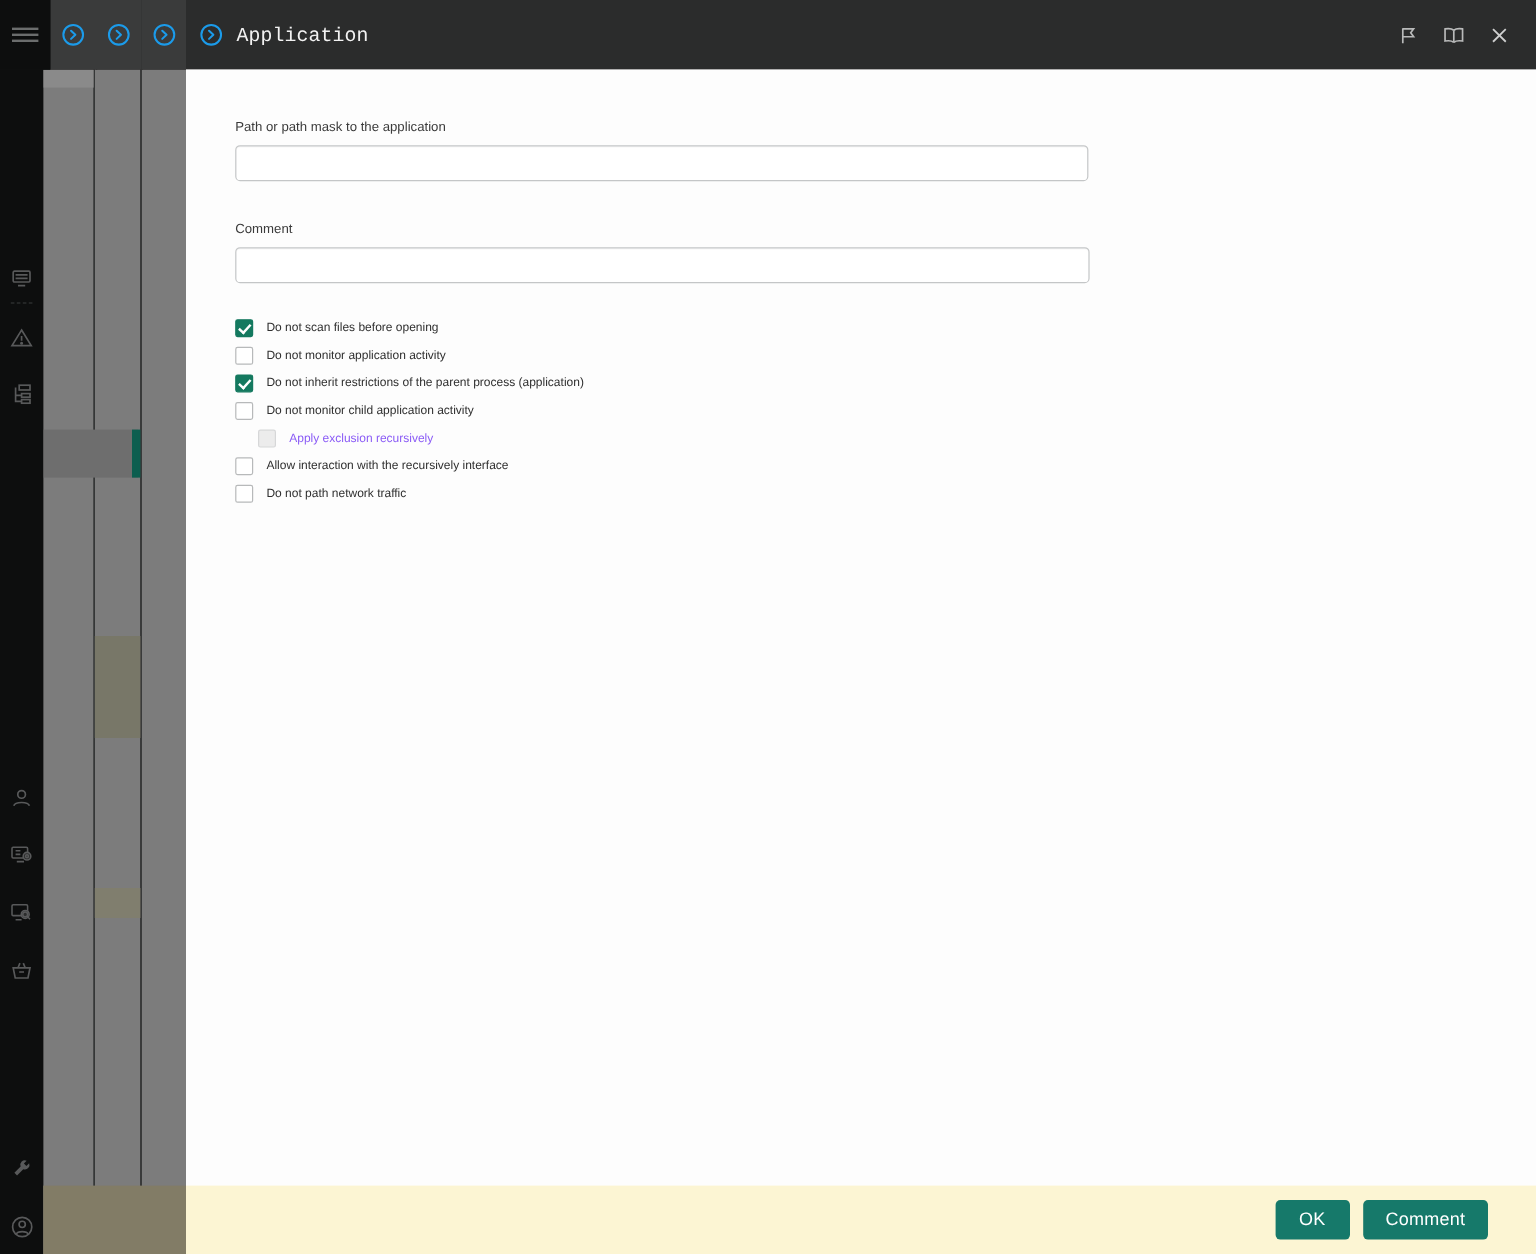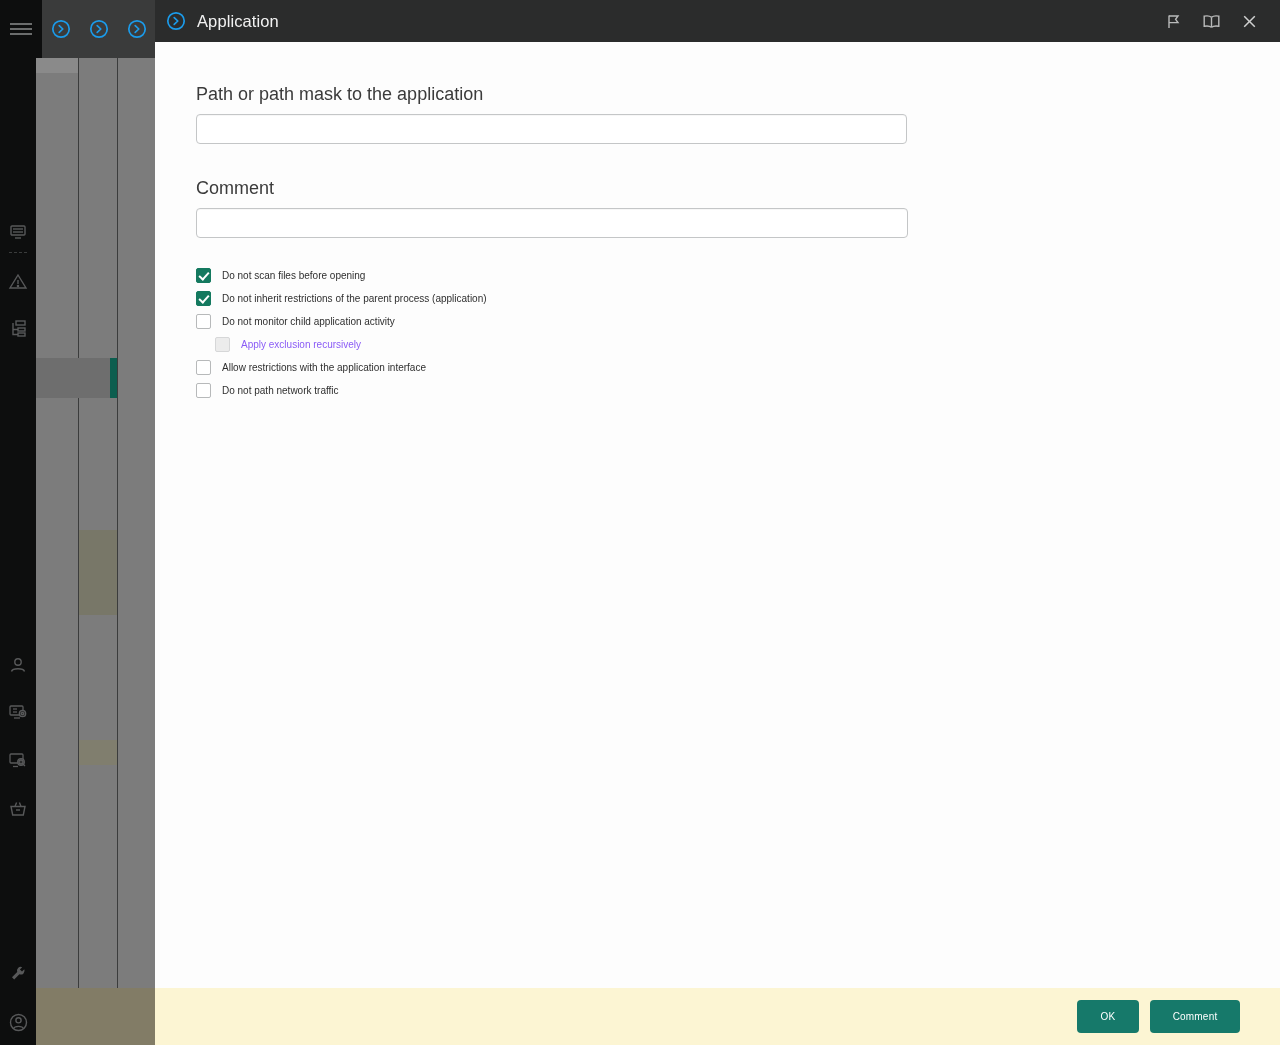--- a/index.html
+++ b/index.html
@@ -158,27 +158,28 @@
     top: 0;
     width: 1125px;
     height: 1045px;
     background: #fdfdfd;
     z-index: 10;
     display: flex;
     flex-direction: column;
   }
 
   .modal-title {
-    height: 42px;
+    height: 58px;
     background: #2b2c2c;
     display: flex;
     align-items: center;
     flex: none;
     padding-left: 0;
     color: #ffffff;
+    font-family: Liberation Mono, monospace;
   }
   .title-icon {
     width: 42px;
     display: flex;
     align-items: center;
     justify-content: center;
     flex: none;
   }
   .title-text {
     font-size: 16.5px;
@@ -203,21 +204,21 @@
   }
 
   .modal-body {
     flex: 1 1 auto;
     background: #fdfdfd;
     padding: 42px 0 0 41px;
     overflow: hidden;
   }
 
   .field-label {
-    font-size: 18px;
+    font-size: 11px;
     color: #3b3b3b;
     margin-bottom: 9px;
   }
   .field-label.second { margin-top: 34px; }
 
   .text-input {
     width: 711px;
     height: 30px;
     box-sizing: border-box;
     border: 1px solid #c4c6c7;
@@ -297,21 +298,21 @@
   }
   .btn {
     min-width: 62px;
     height: 33px;
     padding: 0 19px;
     border: none;
     border-radius: 4px;
     background: #16796a;
     color: #ffffff;
     font-family: "Liberation Sans", sans-serif;
-    font-size: 10px;
+    font-size: 15px;
     cursor: pointer;
     letter-spacing: 0.2px;
   }
   .btn.cancel { min-width: 90px; }
 </style>
 </head>
 <body>
 
 <div id="app">
 
@@ -490,34 +491,38 @@
 
       <div class="field-label second">Comment</div>
       <input class="text-input second" type="text" placeholder="" style="">
 
       <div class="checklist">
           <div class="check-row">
             <span class="cbox checked"></span>
             <span class="check-label">Do not scan files before opening</span>
           </div>
           <div class="check-row">
+            <span class="cbox"></span>
+            <span class="check-label">Do not monitor application activity</span>
+          </div>
+          <div class="check-row">
             <span class="cbox checked"></span>
             <span class="check-label">Do not inherit restrictions of the parent process (application)</span>
           </div>
           <div class="check-row">
             <span class="cbox"></span>
             <span class="check-label">Do not monitor child application activity</span>
           </div>
           <div class="check-row indent">
             <span class="cbox disabled"></span>
             <span class="check-label muted">Apply exclusion recursively</span>
           </div>
           <div class="check-row">
             <span class="cbox"></span>
-            <span class="check-label">Allow restrictions with the application interface</span>
+            <span class="check-label">Allow interaction with the recursively interface</span>
           </div>
           <div class="check-row">
             <span class="cbox"></span>
             <span class="check-label">Do not path network traffic</span>
           </div>
         </div>
     </div>
 
     <div class="modal-footer">
       <button class="btn ok">OK</button>

